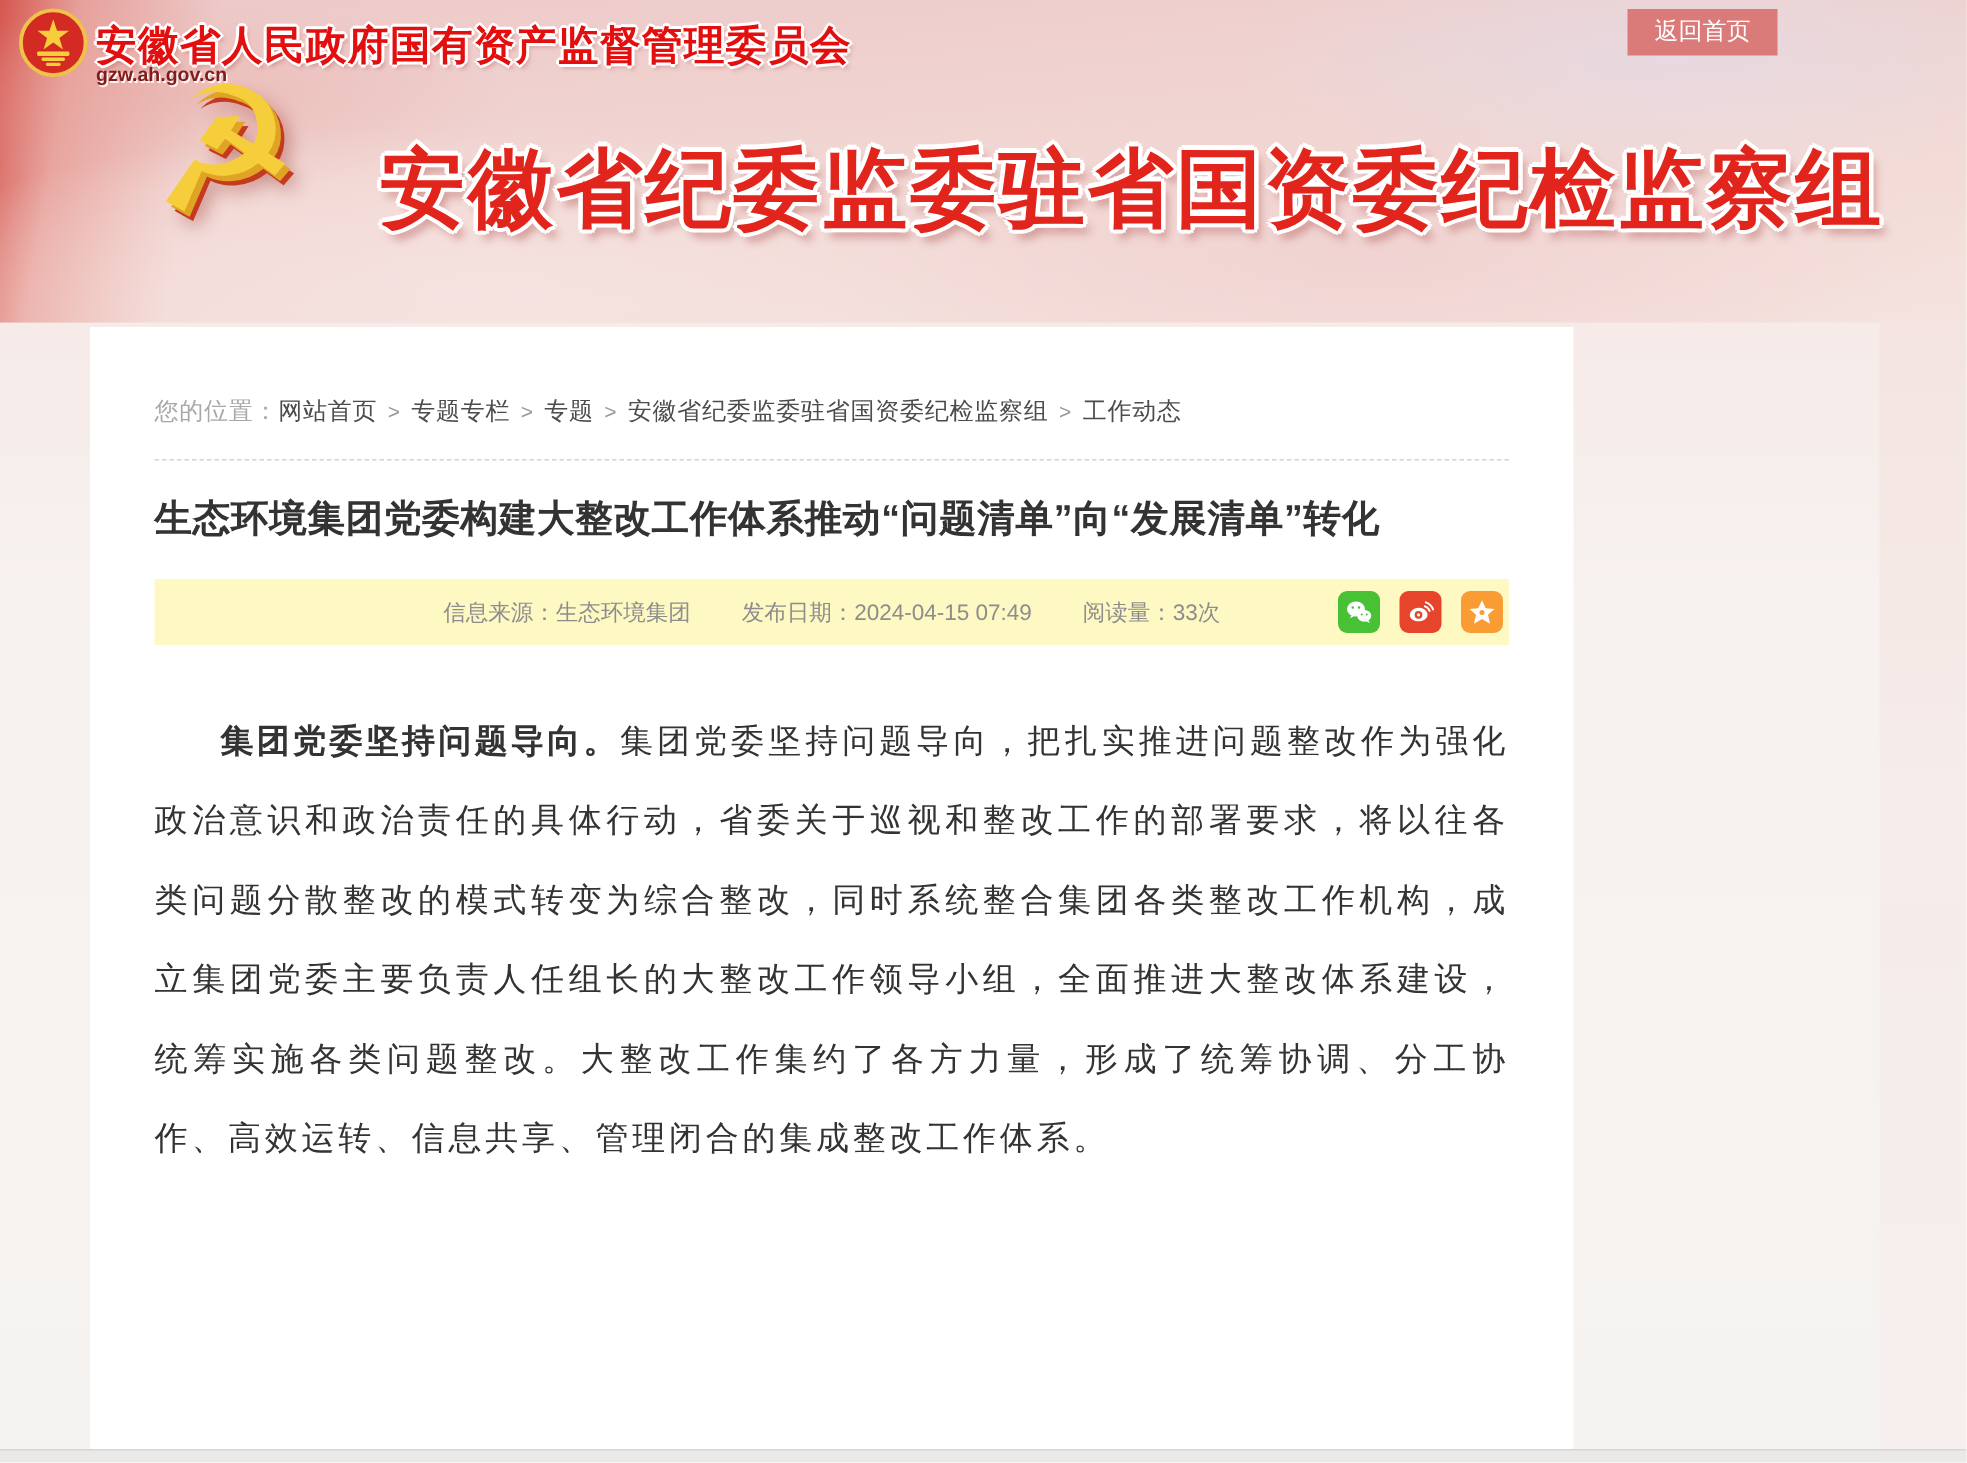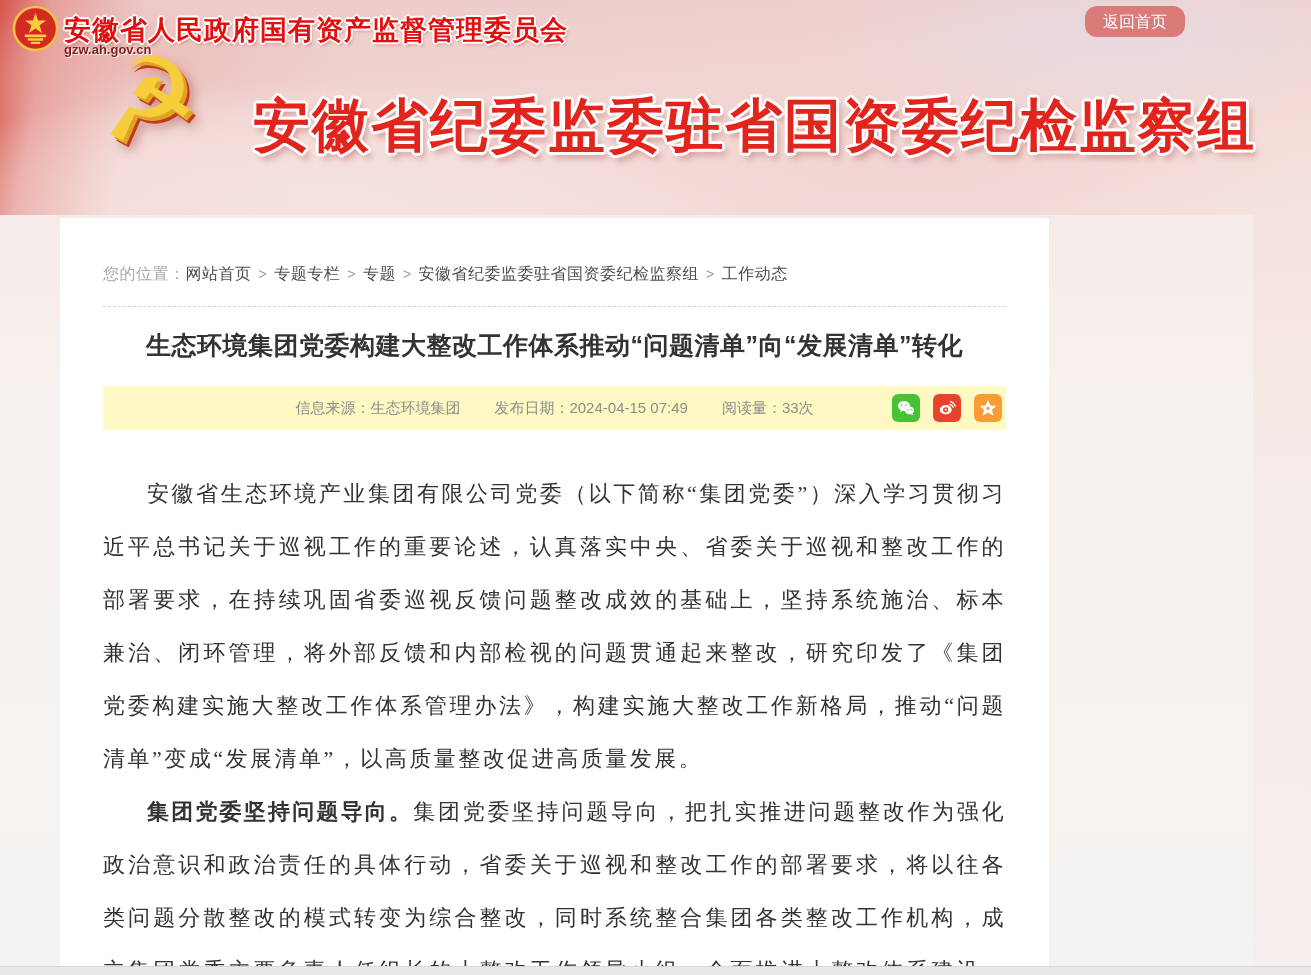--- a/index.html
+++ b/index.html
@@ -33,21 +33,21 @@
     font-size:27px; font-weight:bold; color:#e30f0f; letter-spacing:1px;
     text-shadow:-2px 0 0 #fff,2px 0 0 #fff,0 -2px 0 #fff,0 2px 0 #fff,-1px -1px 0 #fff,1px 1px 0 #fff,-1px 1px 0 #fff,1px -1px 0 #fff, 2px 3px 3px rgba(160,60,60,.35);
   }
   .site-domain {
     position:absolute; left:64px; top:42px;
     font-size:13px; font-weight:bold; color:#7f1d1d;
     text-shadow:1px 1px 0 rgba(255,255,255,.9);
   }
   .home-btn {
     position:absolute; left:1085px; top:6px; width:100px; height:31px;
-    background:#db7b79; border:none; border-radius:12px;
+    background:#db7b79; border:none; border-radius:0;
     color:#fff; font-size:16px; line-height:31px; text-align:center;
     font-family:"Liberation Sans", sans-serif; cursor:pointer;
   }
 
   
   .banner { position:absolute; top:58px; left:0; width:1311px; height:157px; z-index:4; }
   .party-emblem {
     position:absolute; left:98px; top:-14px;
     font-size:112px; line-height:1; color:#f6cd3a;
     transform:rotate(-6deg);
@@ -64,21 +64,21 @@
     position:absolute; left:60px; top:218px; width:989px; height:748px;
     background:#fff; padding:46px 43px 0 43px;
   }
   .breadcrumb { font-size:16px; color:#4c4c4c; letter-spacing:.5px; }
   .breadcrumb .crumb-prefix { color:#a8a8a8; }
   .breadcrumb .crumb-sep { color:#9a9a9a; margin:0 7px; font-size:14px; }
   .breadcrumb .crumb-item { color:#4c4c4c; cursor:pointer; }
   .crumb-divider { border-bottom:1px dashed #d4d4d4; margin-top:21px; }
 
   .article-title {
-    margin-top:22px; text-align:center;
+    margin-top:22px; text-align:left;
     font-size:25px; font-weight:bold; color:#333; letter-spacing:.5px;
   }
 
   .meta-bar {
     margin-top:24px; height:44px; background:#fef9c3;
     position:relative; display:flex; align-items:center; justify-content:center;
     font-size:15px; color:#8d8d8d;
   }
   .meta-item { margin:0 17px; }
   .share-box { position:absolute; right:4px; top:8px; display:flex; gap:13px; }
@@ -166,18 +166,17 @@
       <div class="share-btn share-fav">
         <svg width="20" height="20" viewBox="0 0 24 24">
           <polygon points="12,2.5 15,9 22,9.6 16.8,14.2 18.4,21.3 12,17.5 5.6,21.3 7.2,14.2 2,9.6 9,9" fill="#fff"></polygon>
           <circle cx="12" cy="12.4" r="2" fill="#f99c33"></circle>
         </svg>
       </div>
     </div>
   </div>
 
   <div class="article-body">
-    <p><span>安徽省生态环境产业集团有限公司党委（以下简称“集团党委”）深入学习贯彻习近平总书记关于巡视工作的重要论述，认真落实中央、省委关于巡视和整改工作的部署要求，在持续巩固省委巡视反馈问题整改成效的基础上，坚持系统施治、标本兼治、闭环管理，将外部反馈和内部检视的问题贯通起来整改，研究印发了《集团党委构建实施大整改工作体系管理办法》，构建实施大整改工作新格局，推动“问题清单”变成“发展清单”，以高质量整改促进高质量发展。</span></p>
     <p><span class="para-lead">集团党委坚持问题导向。</span><span>集团党委坚持问题导向，把扎实推进问题整改作为强化政治意识和政治责任的具体行动，省委关于巡视和整改工作的部署要求，将以往各类问题分散整改的模式转变为综合整改，同时系统整合集团各类整改工作机构，成立集团党委主要负责人任组长的大整改工作领导小组，全面推进大整改体系建设，统筹实施各类问题整改。大整改工作集约了各方力量，形成了统筹协调、分工协作、高效运转、信息共享、管理闭合的集成整改工作体系。</span></p>
   </div>
 </div>
 
 <div class="footer-strip"></div>
 
 </body></html>

